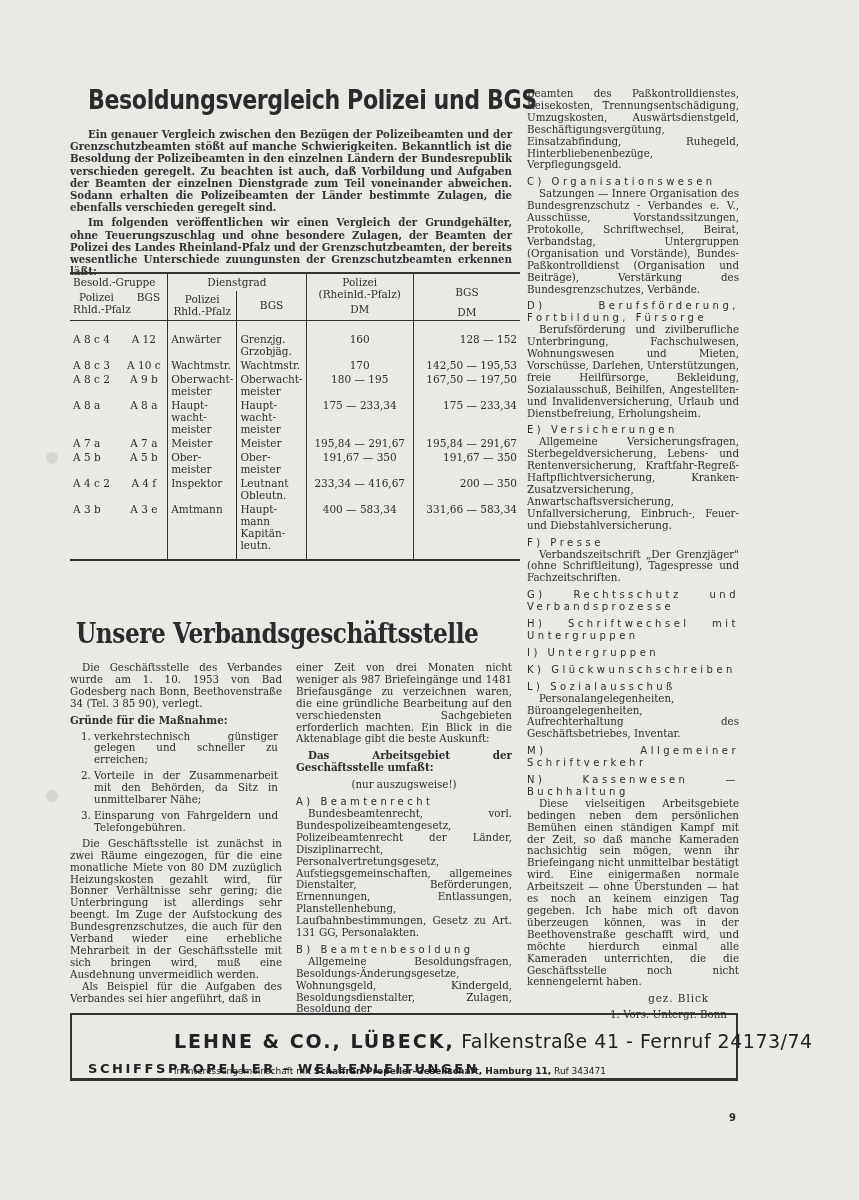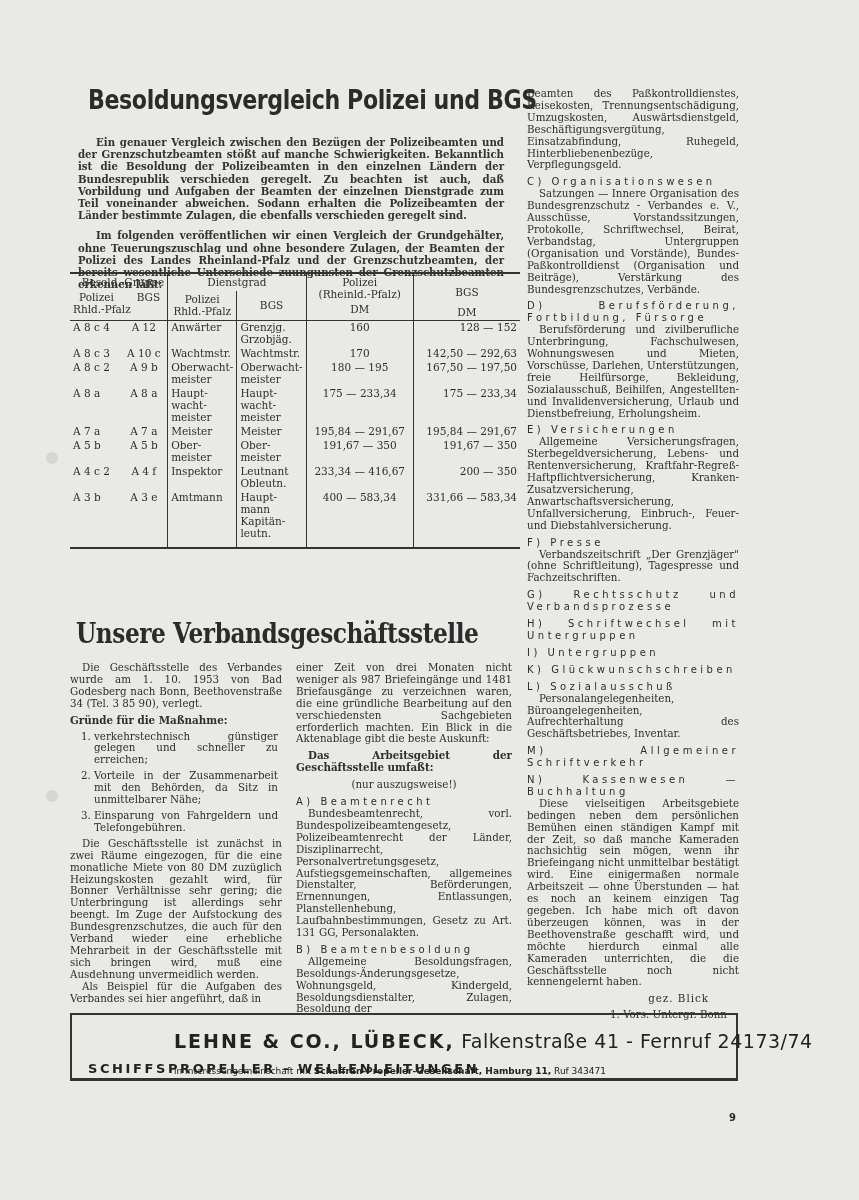--- a/index.html
+++ b/index.html
@@ -13,35 +13,35 @@
   .title1 {
     position: absolute; left: 88px; top: 84px; width: 410px;
     font-family: "DejaVu Sans", sans-serif; font-weight: bold;
     font-size: 27px; letter-spacing: -0.5px; color: #2b2b2b;
     transform: scaleX(0.82); transform-origin: left top; white-space: nowrap;
   }
   .intro {
     position: absolute; left: 70px; width: 442px;
     font-size: 10.2px; line-height: 12.2px; text-align: justify; font-weight: bold; color: #333;
   }
-  .intro p { margin: 8px; text-indent: 18px; }
+  .intro p { margin: 0; text-indent: 18px; }
   .intro p + p { margin-top: 3px; }
 
   table.sal {
     position: absolute; left: 70px; top: 272px; width: 450px;
     border-collapse: collapse; font-size: 10.5px; color: #2e2e2e;
   }
   table.sal { border-top: 2px solid #333; border-bottom: 2px solid #333; }
   table.sal th { font-weight: normal; vertical-align: top; padding: 2px 3px; }
   table.sal td { vertical-align: top; padding: 1px 3px; line-height: 12px; }
   table.sal .vl { border-left: 1.5px solid #333; }
   table.sal thead tr.h2 th { border-bottom: 1.5px solid #333; }
   table.sal .c { text-align: center; }
   table.sal .r { text-align: right; }
-  table.sal tbody tr:first-child td { padding-top: 0; }
+  table.sal tbody tr:first-child td { padding-top: 12px; }
   table.sal tbody tr:last-child td { padding-bottom: 8px; }
 
   .title2 {
     position: absolute; left: 76px; top: 618px; width: 520px;
     font-family: "DejaVu Serif", serif; font-weight: bold;
     font-size: 27px; letter-spacing: -0.5px; color: #2b2b2b;
     transform: scaleX(0.86); transform-origin: left top; white-space: nowrap;
   }
   .col {
     position: absolute; font-size: 10.3px; line-height: 11.9px; text-align: justify; color: #2e2e2e;
@@ -77,21 +77,21 @@
   <h1 class="title1" style="margin:0">Besoldungsvergleich Polizei und BGS</h1>
 
   <div class="intro" style="top:128px">
     <p>Ein genauer Vergleich zwischen den Bezügen der Polizeibeamten und der Grenzschutzbeamten stößt auf manche Schwierigkeiten. Bekanntlich ist die Besoldung der Polizeibeamten in den einzelnen Ländern der Bundesrepublik verschieden geregelt. Zu beachten ist auch, daß Vorbildung und Aufgaben der Beamten der einzelnen Dienstgrade zum Teil voneinander abweichen. Sodann erhalten die Polizeibeamten der Länder bestimmte Zulagen, die ebenfalls verschieden geregelt sind.</p>
     <p>Im folgenden veröffentlichen wir einen Vergleich der Grundgehälter, ohne Teuerungszuschlag und ohne besondere Zulagen, der Beamten der Polizei des Landes Rheinland-Pfalz und der Grenzschutzbeamten, der bereits wesentliche Unterschiede zuungunsten der Grenzschutzbeamten erkennen läßt:</p>
   </div>
 
   <table class="sal">
     <thead>
       <tr>
-        <th colspan="2" style="text-align:right;padding-bottom:0">
+        <th colspan="2" style="text-align:left;padding-bottom:0">
           <div>Besold.-Gruppe</div>
         </th>
         <th colspan="2" class="vl c">Dienstgrad</th>
         <th rowspan="2" class="vl c" style="border-bottom:1.5px solid #333">
           <div style="width:90px;margin:0 auto">Polizei (Rheinld.-Pfalz)</div>
           <div style="margin-top:3px">DM</div>
         </th>
         <th rowspan="2" class="vl c" style="border-bottom:1.5px solid #333;padding-top:12px">
           <div>BGS</div>
           <div style="margin-top:8px">DM</div>
@@ -115,21 +115,21 @@
           <td class="vl" style="width: 62px;">Grenzjg. Grzobjäg.</td>
           <td class="vl c">160</td>
           <td class="vl r">128 — 152</td>
         </tr>
         <tr>
           <td>A 8 c 3</td>
           <td class="c">A 10 c</td>
           <td class="vl" style="width: 62px;">Wachtmstr.</td>
           <td class="vl" style="width: 62px;">Wachtmstr.</td>
           <td class="vl c">170</td>
-          <td class="vl r">142,50 — 292,63</td>
+          <td class="vl r">142,50 — 195,53</td>
         </tr>
         <tr>
           <td>A 8 c 2</td>
           <td class="c">A 9 b</td>
           <td class="vl" style="width: 62px;">Oberwacht-meister</td>
           <td class="vl" style="width: 62px;">Oberwacht-meister</td>
           <td class="vl c">180 — 195</td>
           <td class="vl r">167,50 — 197,50</td>
         </tr>
         <tr>

